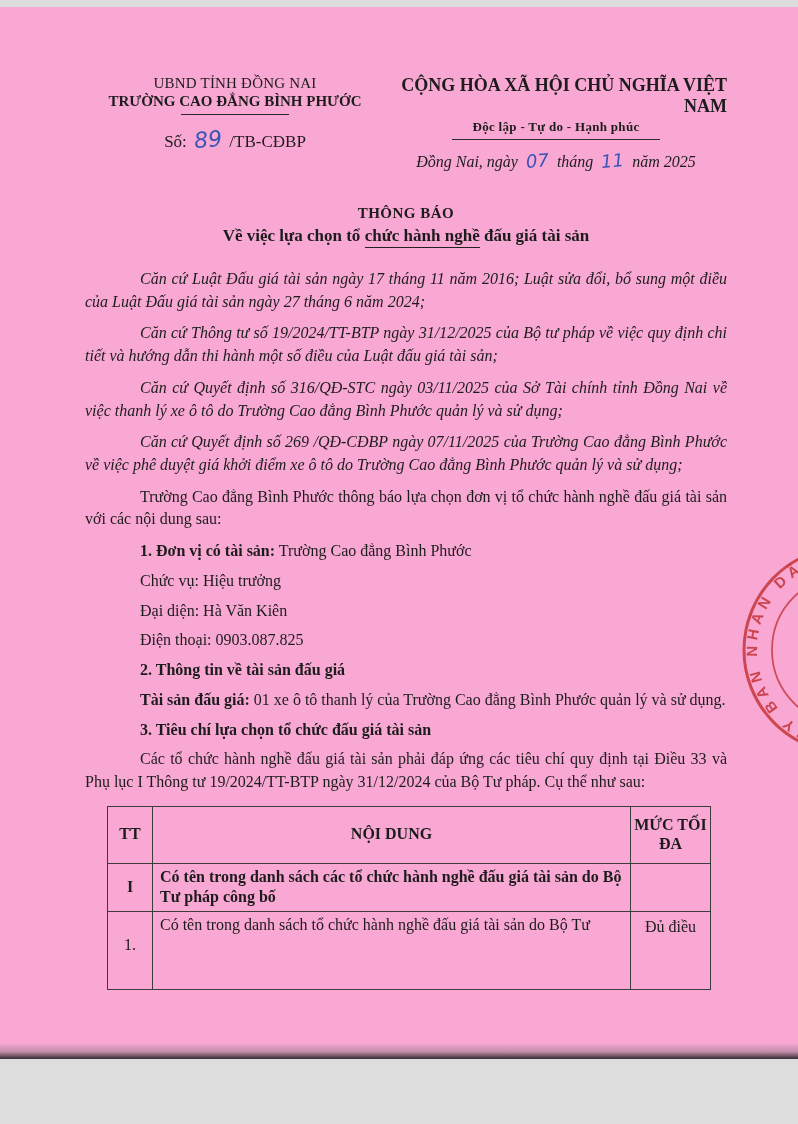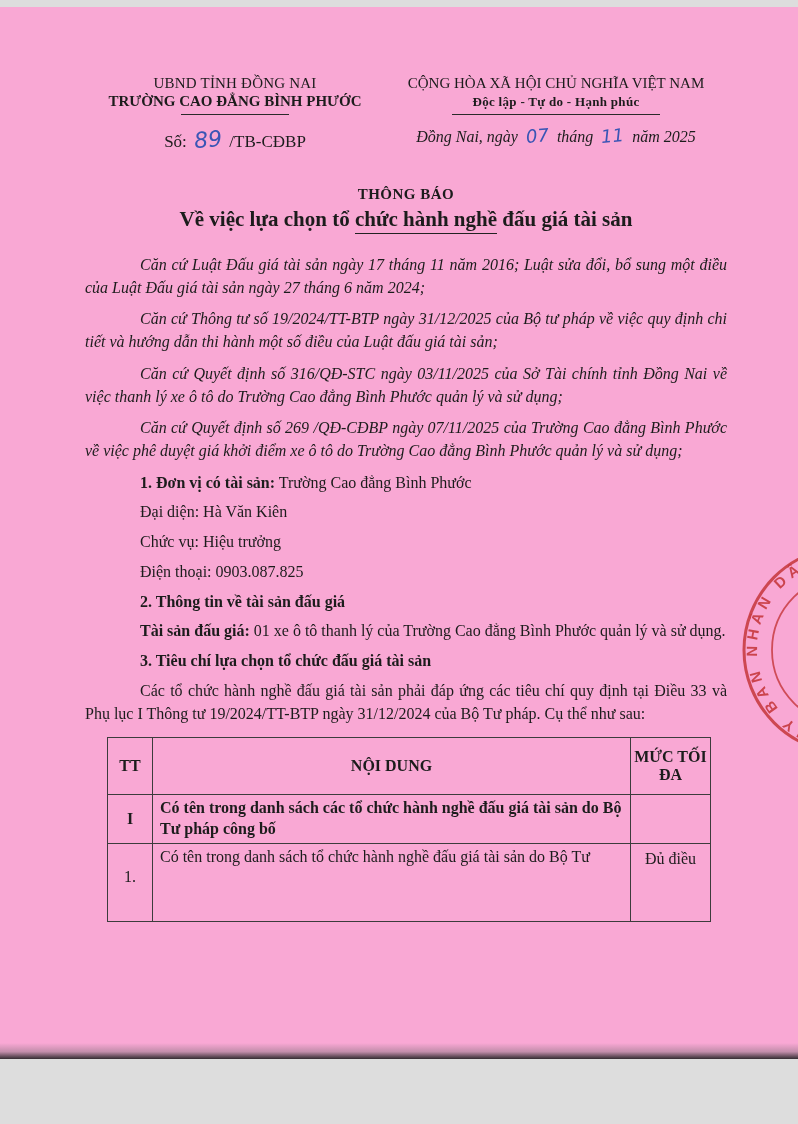--- a/index.html
+++ b/index.html
@@ -15,37 +15,37 @@
   .content{position:absolute;left:85px;top:68px;width:642px;}
 
   
   .hdr{display:flex;}
   .hdr-left{width:300px;text-align:center;flex:0 0 auto;}
   .hdr-right{flex:1;text-align:center;}
   .hdr-left .l1{font-size:15px;letter-spacing:.2px;}
   .hdr-left .l2{font-size:15px;font-weight:bold;margin-top:1px;}
   .rule-s{width:108px;border-bottom:1.6px solid #2a2a2a;margin:4px auto 0;}
   .rule-l{width:208px;border-bottom:1.6px solid #2a2a2a;margin:4px auto 0;}
-  .hdr-right .l1{font-size:15px;font-weight:normal;}
+  .hdr-right .l1{font-size:18px;font-weight:bold;text-align:right;}
   .hdr-right .l2{font-size:13px;font-weight:bold;margin-top:2px;letter-spacing:.3px;}
   .so-line{font-size:17px;margin-top:12px;}
   .hand{
     color:#3a55b5;
     font-family:"DejaVu Sans",sans-serif;
     font-style:italic;font-weight:500;
     display:inline-block;transform:rotate(-5deg);
   }
   .hand-big{font-size:22px;margin:0 3px;}
   .hand-mid{font-size:18px;margin:0 4px;}
   .date-line{font-size:16px;font-style:italic;margin-top:10px;}
 
   
   .title-block{text-align:center;margin-top:34px;}
   .title-main{font-size:15px;font-weight:bold;letter-spacing:.5px;}
-  .title-sub{font-size:21px;font-weight:bold;margin-top:4px;}
+  .title-sub{font-size:17px;font-weight:bold;margin-top:4px;}
   .u-part{border-bottom:1.7px solid #222;padding-bottom:2px;}
 
   
   .bodytext{margin-top:22px;font-size:16px;line-height:1.42;text-align:justify;}
   p.para{margin:0 0 9px 0;text-indent:55px;}
   p.tight{margin-bottom:7px;}
   .it{font-style:italic;}
   .bd{font-weight:bold;}
 
   
@@ -112,24 +112,25 @@
       <div class="title-main">THÔNG BÁO</div>
       <div class="title-sub"><span>Về việc lựa chọn tổ </span><span class="u-part">chức hành nghề</span><span> đấu giá tài sản</span></div>
     </div>
 
     <div class="bodytext">
       <p class="para it">Căn cứ Luật Đấu giá tài sản ngày 17 tháng 11 năm 2016; Luật sửa đổi, bổ sung một điều của Luật Đấu giá tài sản ngày 27 tháng 6 năm 2024;</p>
       <p class="para it">Căn cứ Thông tư số 19/2024/TT-BTP ngày 31/12/2025 của Bộ tư pháp về việc quy định chi tiết và hướng dẫn thi hành một số điều của Luật đấu giá tài sản;</p>
       <p class="para it">Căn cứ Quyết định số 316/QĐ-STC ngày 03/11/2025 của Sở Tài chính tỉnh Đồng Nai về việc thanh lý xe ô tô do Trường Cao đẳng Bình Phước quản lý và sử dụng;</p>
       <p class="para it">Căn cứ Quyết định số 269 /QĐ-CĐBP ngày 07/11/2025 của Trường Cao đẳng Bình Phước về việc phê duyệt giá khởi điểm xe ô tô do Trường Cao đẳng Bình Phước quản lý và sử dụng;</p>
 
+      <p class="para">Trường Cao đẳng Bình Phước thông báo lựa chọn đơn vị tổ chức hành nghề đấu giá tài sản với các nội dung sau:</p>
 
       <p class="para tight"><span class="bd">1. Đơn vị có tài sản:</span><span> Trường Cao đẳng Bình Phước</span></p>
+      <p class="para tight">Chức vụ: Hiệu trưởng</p>
       <p class="para tight">Đại diện: Hà Văn Kiên</p>
-      <p class="para tight">Chức vụ: Hiệu trưởng</p>
       <p class="para tight">Điện thoại: 0903.087.825</p>
 
       <p class="para tight bd">2. Thông tin về tài sản đấu giá</p>
       <p class="para tight"><span class="bd">Tài sản đấu giá:</span><span> 01 xe ô tô thanh lý của Trường Cao đẳng Bình Phước quản lý và sử dụng.</span></p>
 
       <p class="para tight bd">3. Tiêu chí lựa chọn tổ chức đấu giá tài sản</p>
       <p class="para">Các tổ chức hành nghề đấu giá tài sản phải đáp ứng các tiêu chí quy định tại Điều 33 và Phụ lục I Thông tư 19/2024/TT-BTP ngày 31/12/2024 của Bộ Tư pháp. Cụ thể như sau:</p>
     </div>
 
     <table class="crit">

